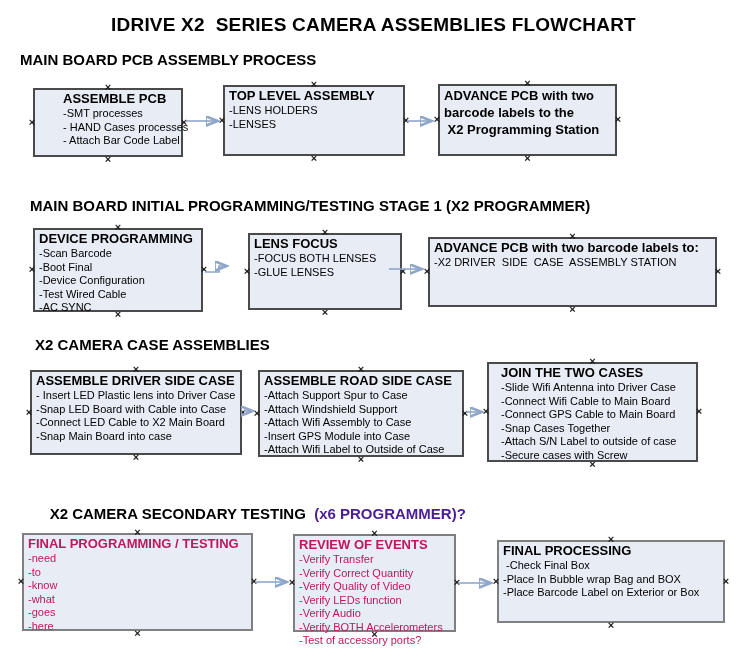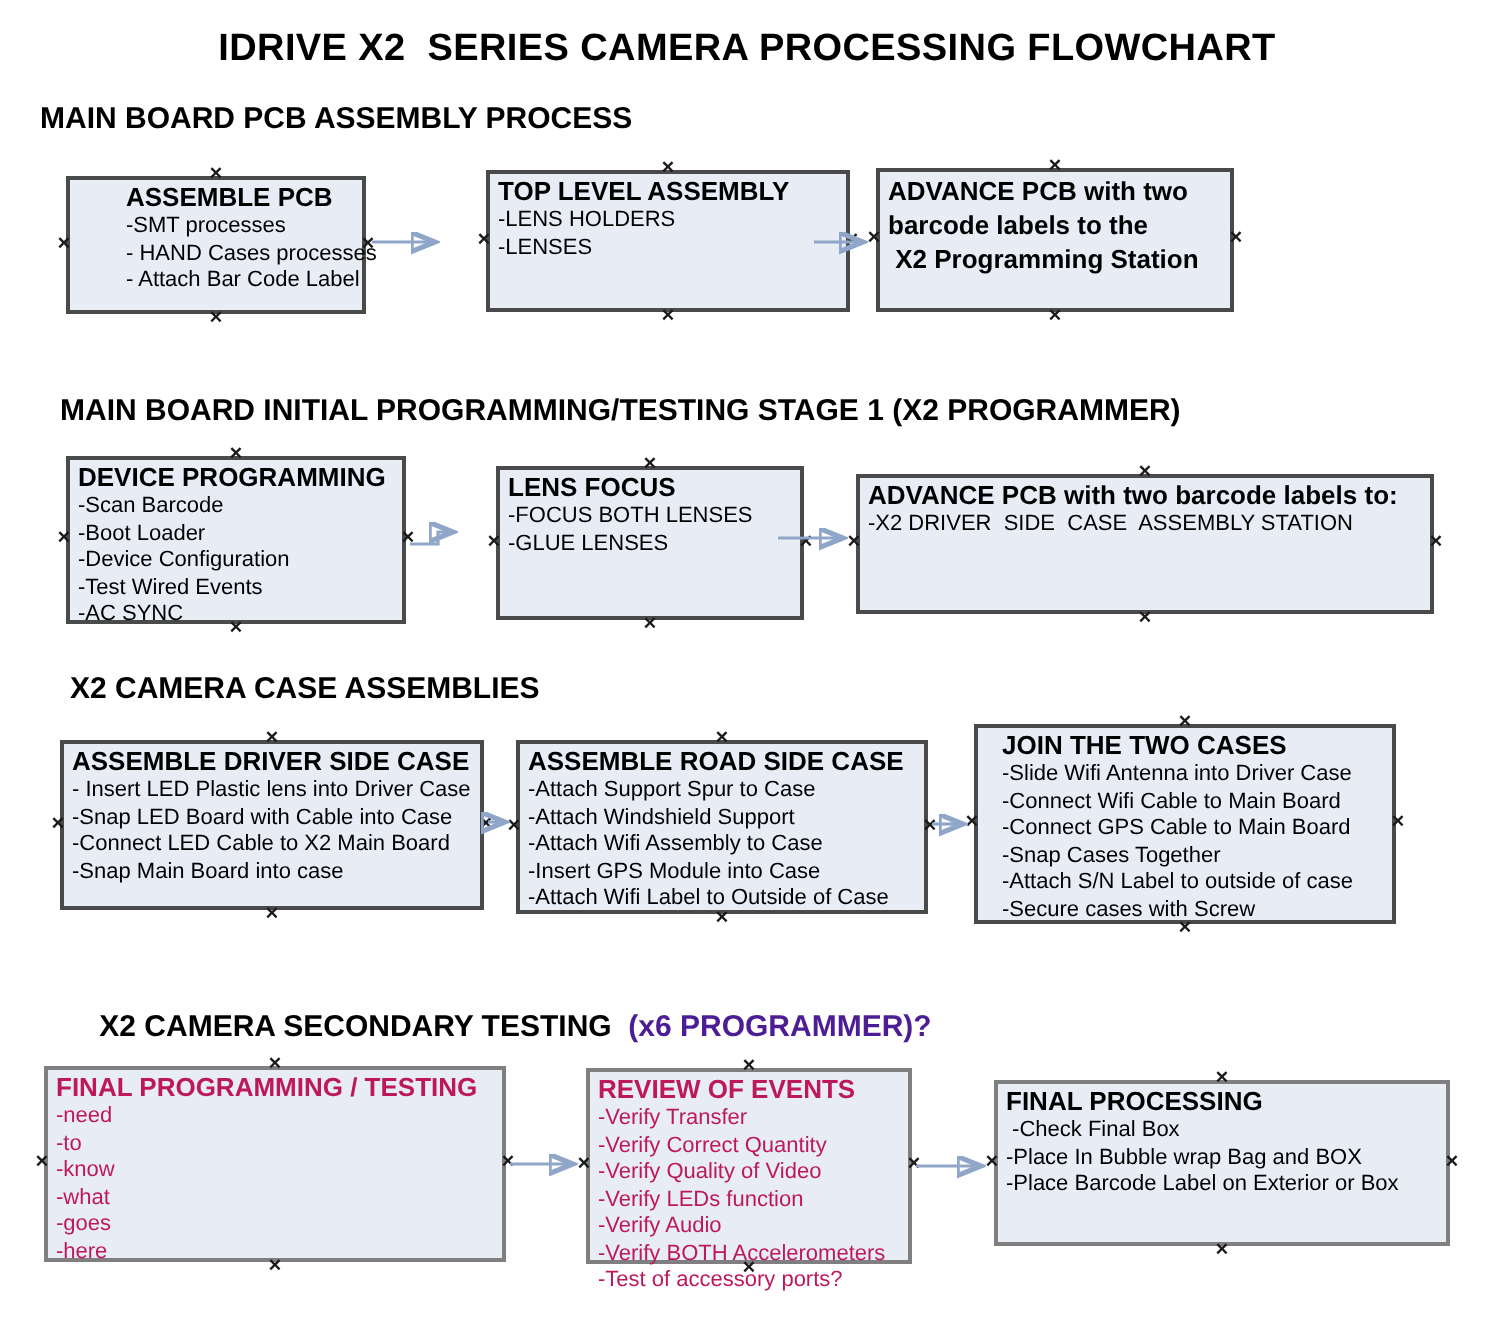--- a/index.html
+++ b/index.html
@@ -33,36 +33,36 @@
   .cp-l { left:-7px;  top:50%;  margin-top:-5px; }
   .cp-r { right:-7px; top:50%;  margin-top:-5px; }
   .connector-layer { position:absolute; left:0; top:0; }
   .connector-layer path { fill:none; stroke:#8fa6c9; stroke-width:1.6; }
 </style>
 </head>
 <body>
 
 <div class="canvas">
 
-  <div class="page-title">IDRIVE X2  SERIES CAMERA PROCESSING FLOWCHART</div>
+  <div class="page-title">IDRIVE X2  SERIES CAMERA ASSEMBLIES FLOWCHART</div>
 
   <div class="section-label" style="left:20px; top:51px;">MAIN BOARD PCB ASSEMBLY PROCESS</div>
 
   <div class="box" style="left:33px; top:88px; width:150px; height:69px;padding-left:28px;">
     <span class="cp cp-t"></span>
     <span class="cp cp-b"></span>
     <span class="cp cp-l"></span>
     <span class="cp cp-r"></span>
     <div class="box-title">ASSEMBLE PCB</div>
     <div class="box-line">-SMT processes</div>
     <div class="box-line">- HAND Cases processes</div>
     <div class="box-line">- Attach Bar Code Label</div>
   </div>
 
-  <div class="box" style="left:223px; top:85px; width:182px; height:71px;margin-left:20px;">
+  <div class="box" style="left:223px; top:85px; width:182px; height:71px;">
     <span class="cp cp-t"></span>
     <span class="cp cp-b"></span>
     <span class="cp cp-l"></span>
     <span class="cp cp-r"></span>
     <div class="box-title">TOP LEVEL ASSEMBLY</div>
     <div class="box-line">-LENS HOLDERS</div>
     <div class="box-line">-LENSES</div>
   </div>
 
   <div class="box" style="left:438px; top:84px; width:179px; height:72px;">
@@ -77,23 +77,23 @@
 
   <div class="section-label" style="left:30px; top:197px;">MAIN BOARD INITIAL PROGRAMMING/TESTING STAGE 1 (X2 PROGRAMMER)</div>
 
   <div class="box" style="left:33px; top:228px; width:170px; height:84px;">
     <span class="cp cp-t"></span>
     <span class="cp cp-b"></span>
     <span class="cp cp-l"></span>
     <span class="cp cp-r"></span>
     <div class="box-title">DEVICE PROGRAMMING</div>
     <div class="box-line">-Scan Barcode</div>
-    <div class="box-line">-Boot Loader</div>
+    <div class="box-line">-Boot Final</div>
     <div class="box-line">-Device Configuration</div>
-    <div class="box-line">-Test Wired Events</div>
+    <div class="box-line">-Test Wired Cable</div>
     <div class="box-line">-AC SYNC</div>
   </div>
 
   <div class="box" style="left:232px; top:233px; width:154px; height:77px;margin-left:16px;">
     <span class="cp cp-t"></span>
     <span class="cp cp-b"></span>
     <span class="cp cp-l"></span>
     <span class="cp cp-r"></span>
     <div class="box-title">LENS FOCUS</div>
     <div class="box-line">-FOCUS BOTH LENSES</div>

